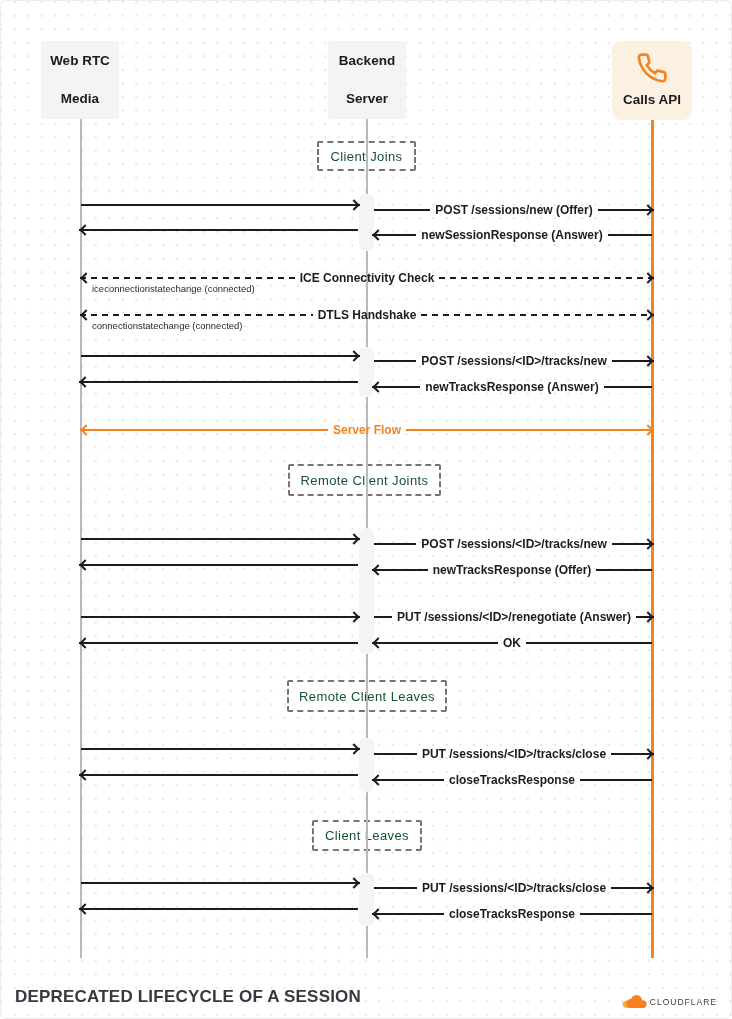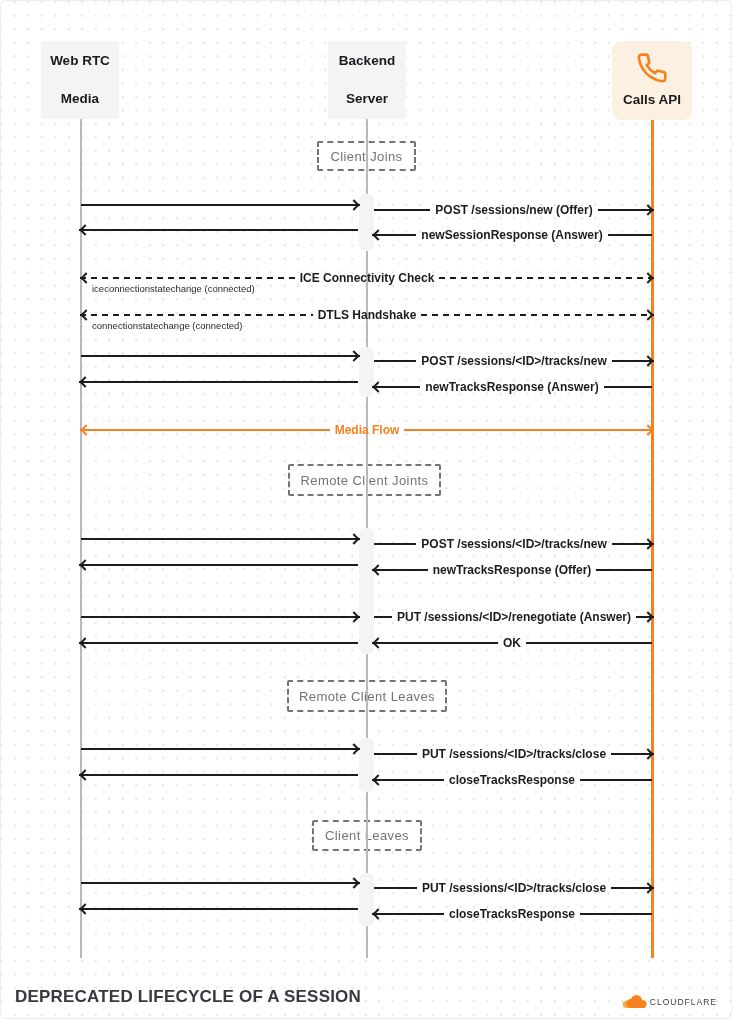--- a/index.html
+++ b/index.html
@@ -19,21 +19,21 @@
   .actor.calls{background:#fcf0e1;width:80px;height:79px;border-radius:9px;gap:7px;}
   .actor.calls .actor-label{font-size:13.5px;}
   
   .lifeline{position:absolute;top:118px;width:2px;height:839px;background:#b9b9b9;}
   .lifeline.accent{background:#f6821f;width:2.5px;}
   
   .activation{position:absolute;width:15px;background:#f4f4f4;border-radius:6px;}
   
   .section-box{position:absolute;box-sizing:border-box;background:#ffffff;
     border:2px dashed #757575;border-radius:2px;display:flex;align-items:center;justify-content:center;
-    color:#737373;font-size:13px;letter-spacing:.4px;white-space:nowrap;}
+    color:#14532d;font-size:13px;letter-spacing:.4px;white-space:nowrap;}
   
   .arrow{position:absolute;display:flex;align-items:center;height:16px;color:#1c1c1e;}
   .arrow.accent{color:#f6821f;}
   .aline{height:2px;background:currentColor;flex:1 1 0;min-width:2px;}
   .aline.dashed{background:repeating-linear-gradient(90deg,currentColor 0 6px,transparent 6px 11px);}
   .chev{width:8px;height:8px;border-top:2.5px solid currentColor;border-right:2.5px solid currentColor;
     flex:none;box-sizing:border-box;}
   .chev.r{transform:rotate(45deg);margin-left:-10px;}
   .chev.l{transform:rotate(-135deg);margin-right:-10px;}
   .alabel{font-weight:bold;font-size:12px;line-height:1;padding:0 5px;white-space:nowrap;flex:none;}
@@ -126,21 +126,21 @@
         <span class="alabel">newTracksResponse (Answer)</span>
         <span class="aline"></span>
       </div>
       <div class="arrow" style="left: 80px; top: 373px; width: 277px;">
         <span class="chev l"></span>
         <span class="aline"></span>
       </div>
       <div class="arrow accent" style="left: 81px; top: 421px; width: 570px;">
         <span class="chev l"></span>
         <span class="aline"></span>
-        <span class="alabel">Media Flow</span>
+        <span class="alabel">Server Flow</span>
         <span class="aline"></span>
         <span class="chev r"></span>
       </div>
       <div class="arrow" style="left: 80px; top: 530px; width: 277px;">
         <span class="aline"></span>
         <span class="chev r"></span>
       </div>
       <div class="arrow" style="left: 373px; top: 535px; width: 278px;">
         <span class="aline"></span>
         <span class="alabel">POST /sessions/&lt;ID&gt;/tracks/new</span>

